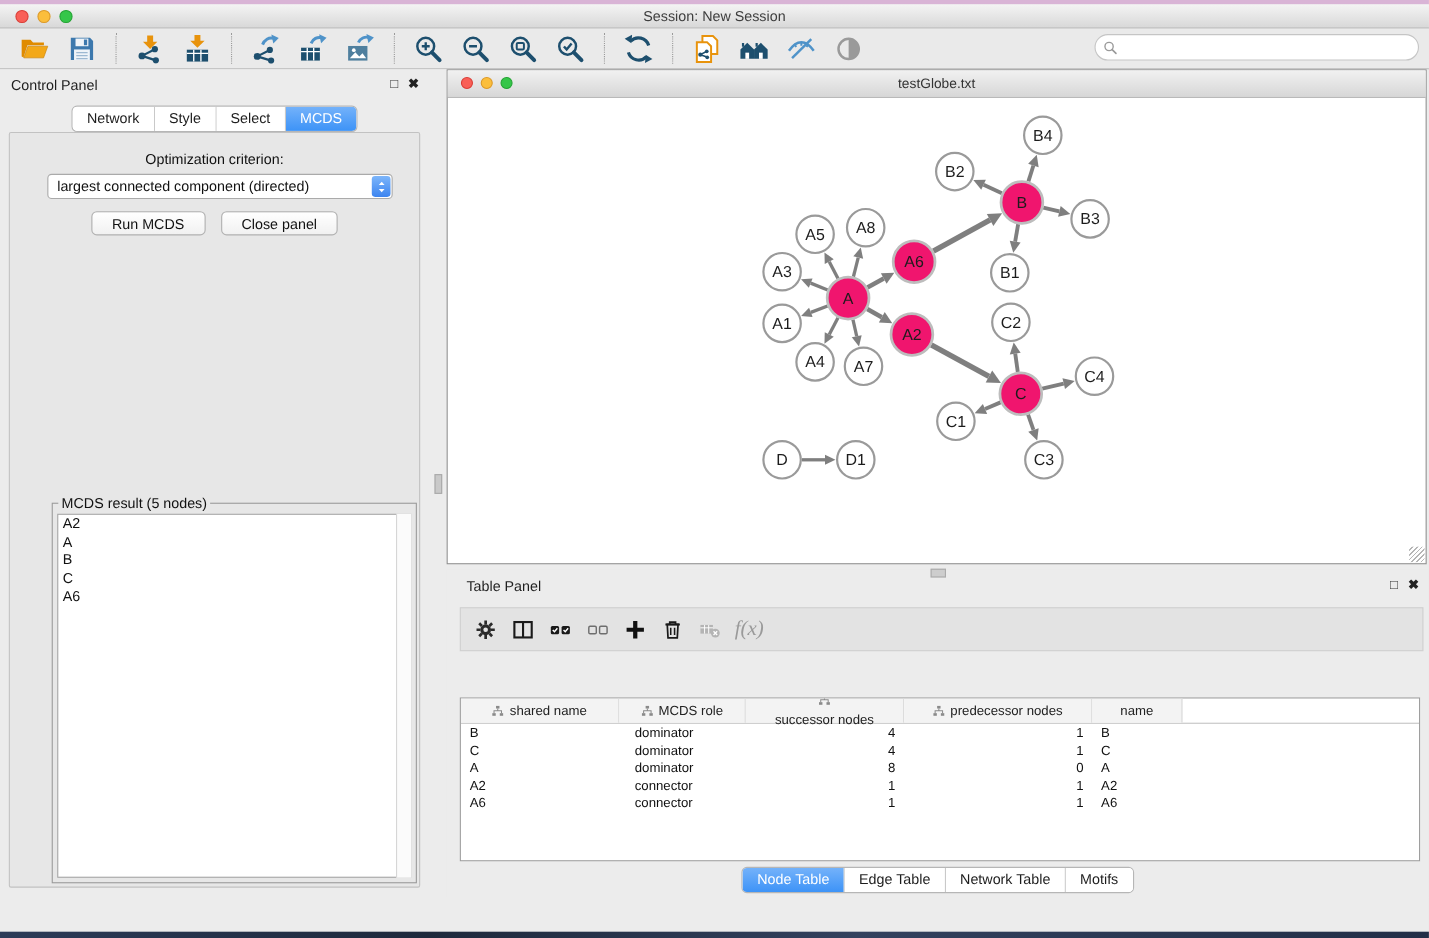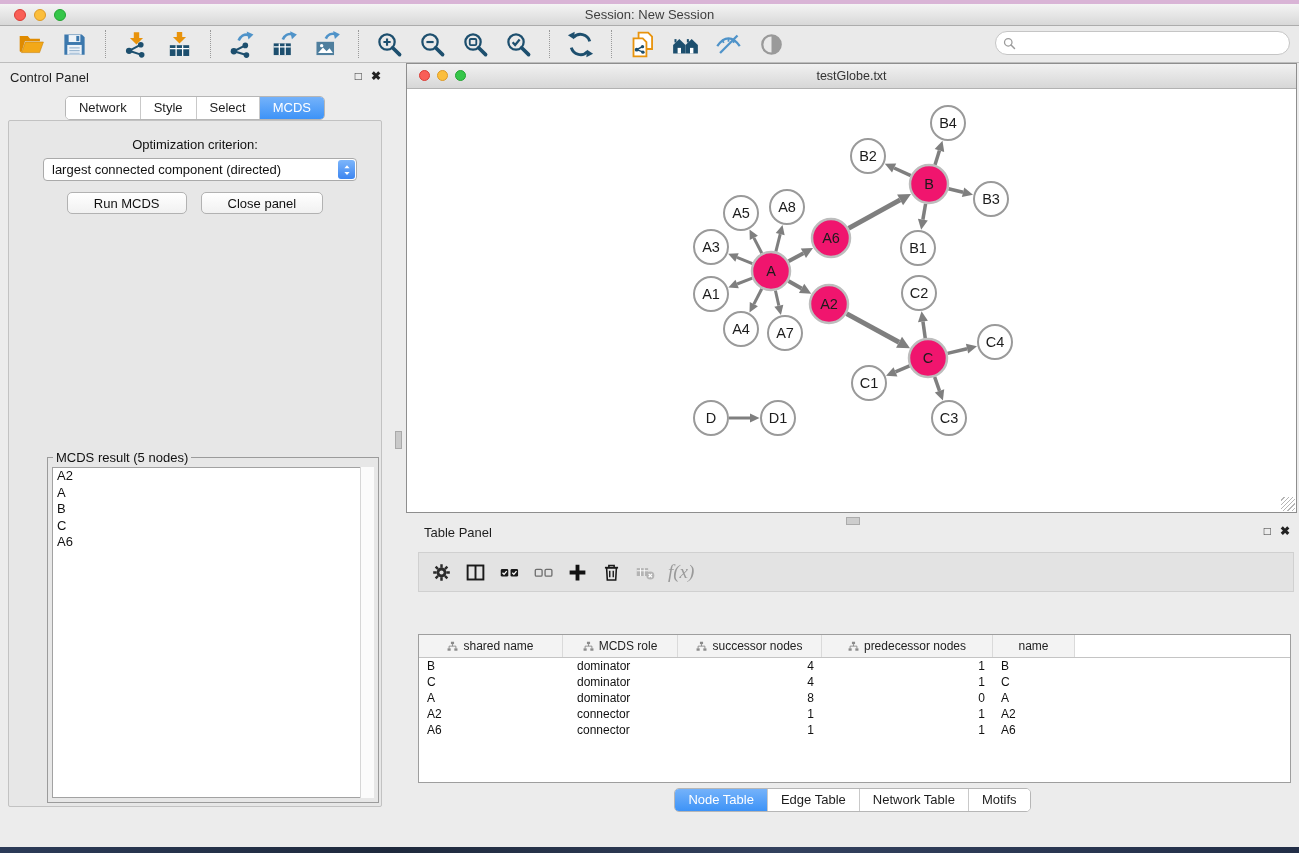--- a/index.html
+++ b/index.html
@@ -50,21 +50,21 @@
     border:1px solid #c2c2c2;border-radius:2px;}
   .opt-label{position:absolute;top:16px;left:0;right:0;text-align:center;font-size:13px;color:#111;}
   .dropdown{position:absolute;left:34px;top:37px;width:314px;height:23px;background:#fff;
     border:1px solid #aaa;border-radius:4px;box-sizing:border-box;font-size:13px;color:#111;
     display:flex;align-items:center;padding-left:8px;}
   .stepper{position:absolute;right:1px;top:1px;bottom:1px;width:17px;border-radius:3px;
     background:linear-gradient(#7db6fb,#3d85f0);display:flex;align-items:center;justify-content:center;}
   .stepper svg{width:12px;height:18px;}
   .btn-row{position:absolute;top:71px;left:0;right:0;display:flex;justify-content:center;gap:14px;}
   .btn{background:linear-gradient(#ffffff,#f1f1f1);border:1px solid #b2b2b2;border-radius:5px;
-    font-size:13px;color:#111;padding:2px 26px;height:22px;box-sizing:border-box;font-family:inherit;}
+    font-size:13px;color:#111;padding:2px 18px;height:22px;box-sizing:border-box;font-family:inherit;}
 
   .result-group{position:absolute;left:6px;right:2px;top:336px;height:344px;border:1px solid #9b9b9b;margin-left:32px;}
   .result-legend{position:absolute;top:-8px;left:5px;background:#e7e7e7;padding:0 3px;font-size:13px;color:#111;}
   .result-list{position:absolute;left:4px;right:4px;top:9px;bottom:4px;background:#fff;
     border:1px solid #a2a2a2;overflow:hidden;}
   .result-scroll{position:absolute;right:0;top:0;bottom:0;width:13px;background:#fbfbfb;border-left:1px solid #d6d6d6;}
   .result-item{font-size:13px;color:#111;line-height:16.5px;padding-left:4px;}
 
   
   .v-divider{position:absolute;left:390px;top:63px;width:16px;bottom:37px;background:#ececec;}
@@ -541,21 +541,21 @@
             <span class="th-icon">
               <svg viewBox="0 0 12 12">
                 <rect x="4.3" y="0.8" width="3.4" height="2.6" fill="#8a8a8a"></rect>
                 <rect x="0.6" y="8" width="3.4" height="2.6" fill="#8a8a8a"></rect>
                 <rect x="8" y="8" width="3.4" height="2.6" fill="#8a8a8a"></rect>
                 <path d="M6 3.4v2.2M2.3 8V5.6h7.4V8" fill="none" stroke="#8a8a8a" stroke-width="1"></path>
               </svg>
             </span>
             <span class="th-label">MCDS role</span>
           </div>
-          <div class="th" style="width: 144px;">
+          <div class="th" style="width: 144px; flex-direction: column;">
             <span class="th-icon">
               <svg viewBox="0 0 12 12">
                 <rect x="4.3" y="0.8" width="3.4" height="2.6" fill="#8a8a8a"></rect>
                 <rect x="0.6" y="8" width="3.4" height="2.6" fill="#8a8a8a"></rect>
                 <rect x="8" y="8" width="3.4" height="2.6" fill="#8a8a8a"></rect>
                 <path d="M6 3.4v2.2M2.3 8V5.6h7.4V8" fill="none" stroke="#8a8a8a" stroke-width="1"></path>
               </svg>
             </span>
             <span class="th-label">successor nodes</span>
           </div>

